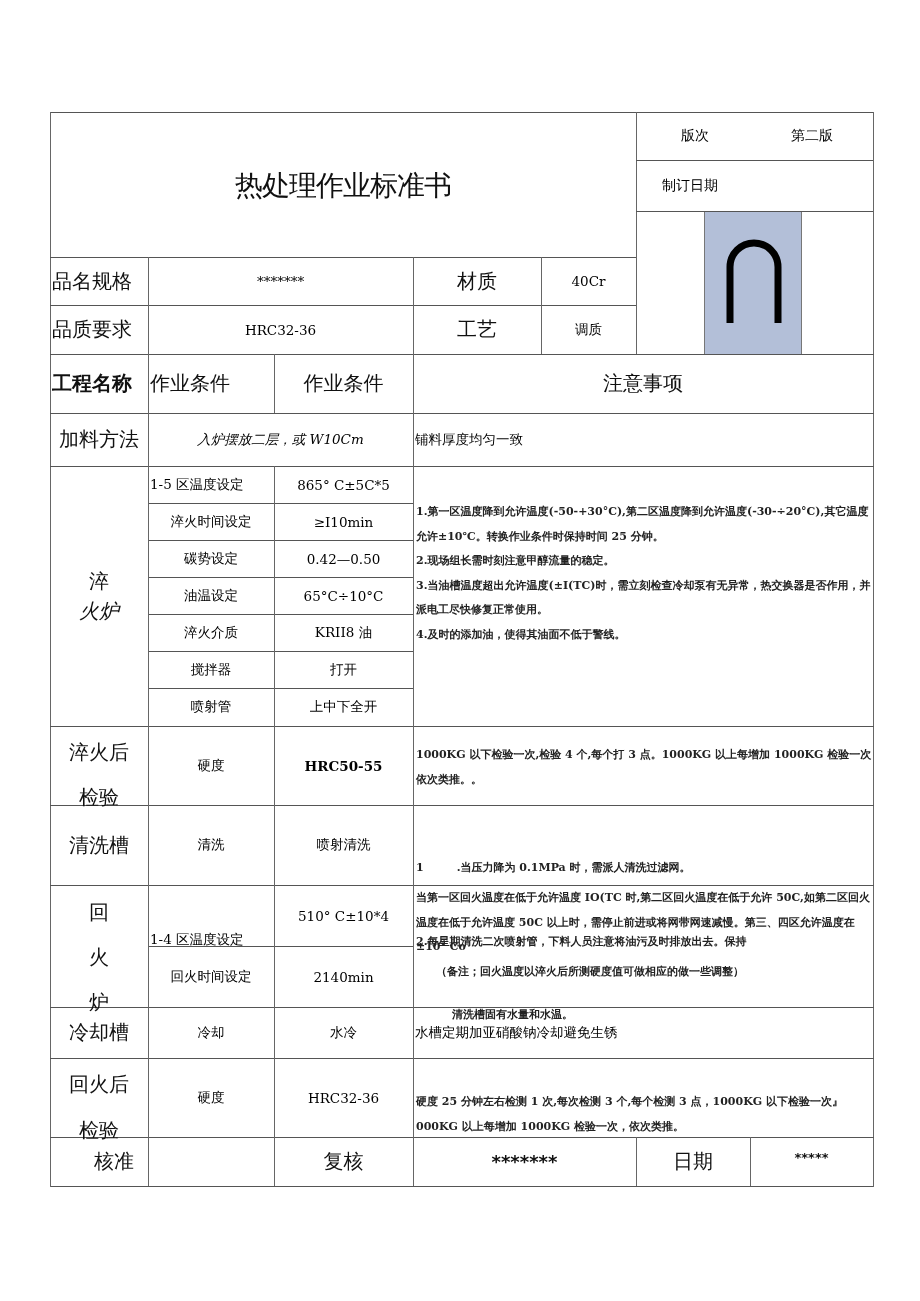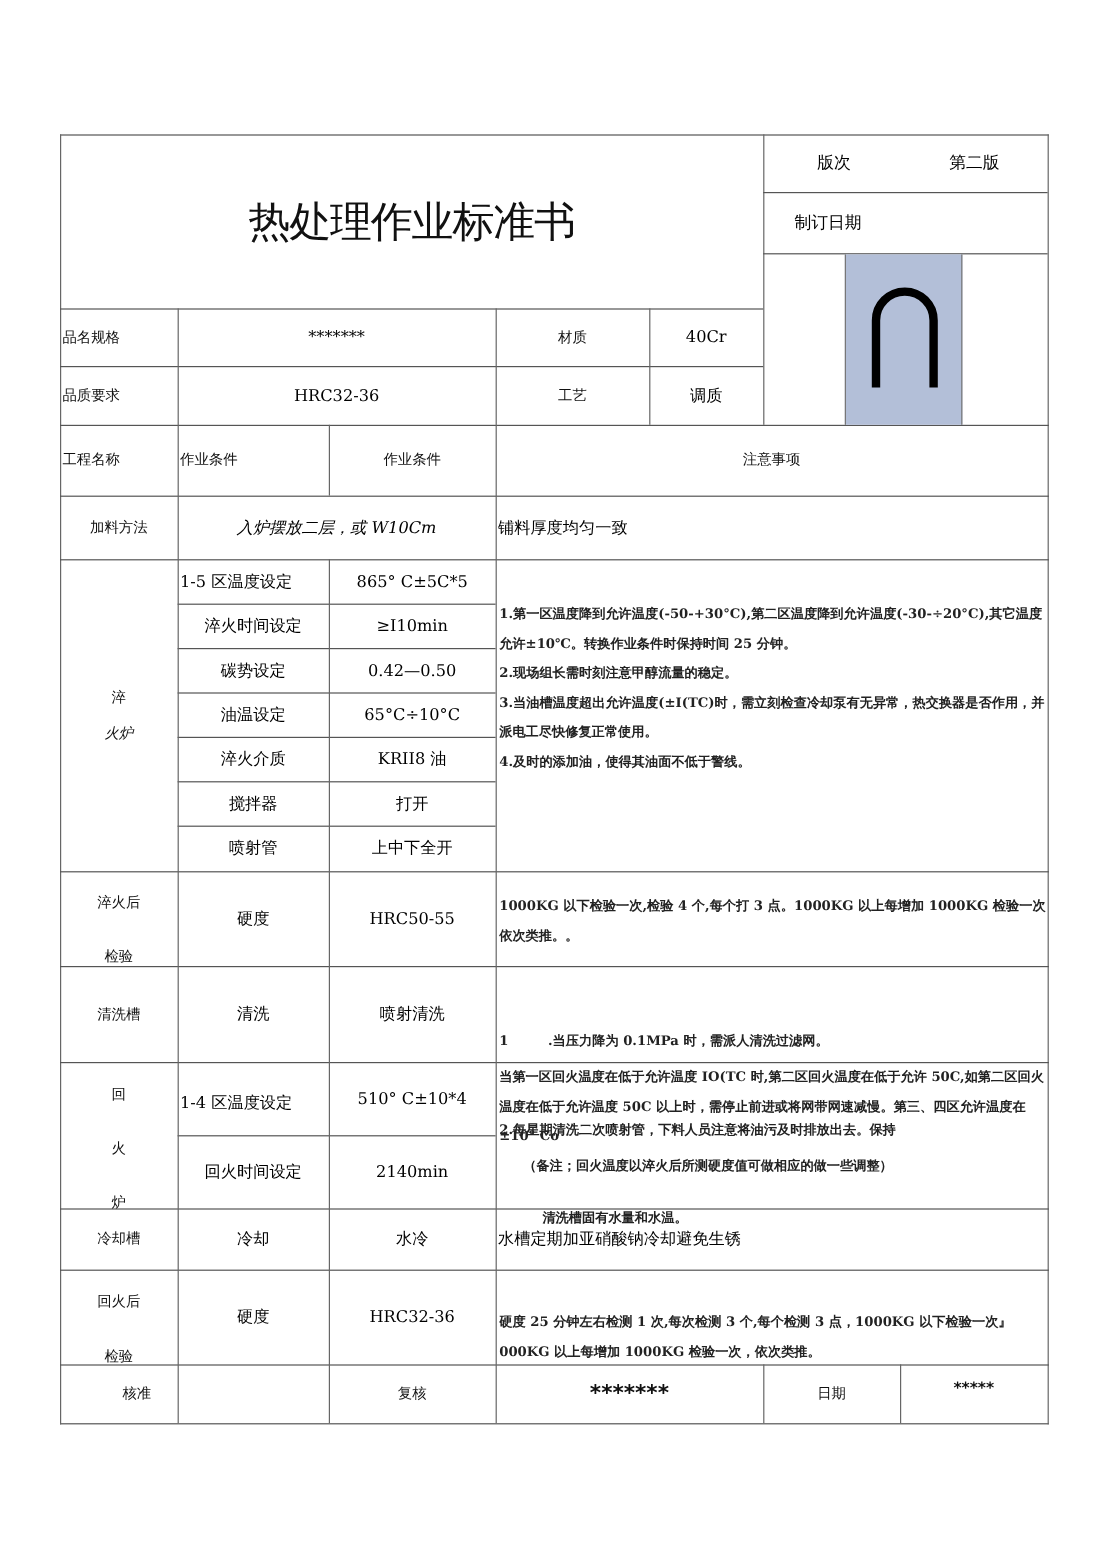--- a/index.html
+++ b/index.html
@@ -4,25 +4,25 @@
 <style>
   html, body { margin:0; padding:0; background:#ffffff; }
   body { width:920px; height:1301px; position:relative; overflow:hidden;
          font-family:"DejaVu Serif","Liberation Serif",serif; color:#111; }
   .abs { position:absolute; box-sizing:border-box; }
   .hl { position:absolute; height:0; border-top:1.5px solid #555; }
   .vl { position:absolute; width:0; border-left:1.5px solid #666; }
   .cell { position:absolute; box-sizing:border-box; display:flex; align-items:center; justify-content:center; text-align:center; }
   .sans { font-family:"DejaVu Sans","Liberation Sans",sans-serif; }
   .serif { font-family:"DejaVu Serif","Liberation Serif",serif; }
-  .lbl { font-size:12px; }
+  .lbl { font-size:20px; }
   .val { font-size:13.5px; color:#000000; }
   .note { position:absolute; box-sizing:border-box; font-size:11px; color:#222; line-height:24.5px; text-align:left; padding-left:3px;font-weight:bold; }
   .note p { margin:0; }
-  .title { font-size:35px; letter-spacing:-1px; }
+  .title { font-size:28px; letter-spacing:-1px; }
   .diagram-bg { background:#b3bfd8; }
   .left-align { justify-content:flex-start; padding-left:2px; }
 </style>
 </head>
 <body>
 
 <div>
 
   <div class="hl" style="left:50px; top:112px; width:824px;"></div>
   <div class="hl" style="left:50px; top:1186px; width:824px;"></div>
@@ -77,21 +77,21 @@
   <div class="cell sans lbl left-align" style="left:50px; top:257px; width:98px; height:48px;">品名规格</div>
   <div class="cell serif val" style="left:148px; top:257px; width:265px; height:48px;">*******</div>
   <div class="cell sans lbl" style="left:413px; top:257px; width:128px; height:48px;">材质</div>
   <div class="cell serif val" style="left:541px; top:257px; width:95px; height:48px;">40Cr</div>
 
   <div class="cell sans lbl left-align" style="left:50px; top:305px; width:98px; height:49px;">品质要求</div>
   <div class="cell serif val" style="left:148px; top:305px; width:265px; height:49px;">HRC32-36</div>
   <div class="cell sans lbl" style="left:413px; top:305px; width:128px; height:49px;">工艺</div>
   <div class="cell serif val" style="left:541px; top:305px; width:95px; height:49px;">调质</div>
 
-  <div class="cell sans lbl left-align" style="left:50px; top:354px; width:98px; height:59px;">工程名称</div>
+  <div class="cell sans lbl left-align" style="left:50px; top:354px; width:98px; height:59px;font-weight:bold;">工程名称</div>
   <div class="cell sans lbl left-align" style="left:148px; top:354px; width:126px; height:59px;">作业条件</div>
   <div class="cell sans lbl" style="left:274px; top:354px; width:139px; height:59px;">作业条件</div>
   <div class="cell sans lbl" style="left:413px; top:354px; width:460px; height:59px;">注意事项</div>
 
   <div class="cell sans lbl" style="left:50px; top:413px; width:98px; height:53px;">加料方法</div>
   <div class="cell serif val" style="left:148px; top:413px; width:265px; height:53px; font-style:italic;">入炉摆放二层，或 W10Cm</div>
   <div class="cell serif val left-align" style="left:413px; top:413px; width:460px; height:53px;">铺料厚度均匀一致</div>
 
   <div class="abs sans lbl" style="left:50px; top:566px; width:98px; text-align:center; line-height:30px;">
     <div>淬</div>
@@ -118,38 +118,38 @@
     <p>2.现场组长需时刻注意甲醇流量的稳定。</p>
     <p>3.当油槽温度超出允许温度(±I(TC)时，需立刻检查冷却泵有无异常，热交换器是否作用，并派电工尽快修复正常使用。</p>
     <p>4.及时的添加油，使得其油面不低于警线。</p>
   </div>
 
   <div class="abs sans lbl" style="left:50px; top:730px; width:98px; text-align:center; line-height:45px;">
     <div>淬火后</div>
     <div>检验</div>
   </div>
   <div class="cell serif val" style="left:148px; top:726px; width:126px; height:79px;">硬度</div>
-  <div class="cell serif val" style="left:274px; top:726px; width:139px; height:79px;">HRC50-55</div>
+  <div class="cell serif val" style="left:274px; top:726px; width:139px; height:79px;font-weight:bold;">HRC50-55</div>
   <div class="note serif" style="left:413px; top:743px; width:462px;">1000KG 以下检验一次,检验 4 个,每个打 3 点。1000KG 以上每增加 1000KG 检验一次依次类推。。</div>
 
   <div class="cell sans lbl" style="left:50px; top:805px; width:98px; height:80px;">清洗槽</div>
   <div class="cell serif val" style="left:148px; top:805px; width:126px; height:80px;">清洗</div>
   <div class="cell serif val" style="left:274px; top:805px; width:139px; height:80px;">喷射清洗</div>
   <div class="note serif" style="left:413px; top:807px; width:462px; white-space:pre;">
     <p>1　　　.当压力降为 0.1MPa 时，需派人清洗过滤网。</p>
     <p>2.每星期清洗二次喷射管，下料人员注意将油污及时排放出去。保持</p>
     <p style="padding-left:36px;">清洗槽固有水量和水温。</p>
   </div>
 
   <div class="abs sans lbl" style="left:50px; top:890px; width:98px; text-align:center; line-height:45px;">
     <div>回</div>
     <div>火</div>
     <div>炉</div>
   </div>
-  <div class="cell serif val left-align" style="left:148px; top:888px; width:126px; height:61px;">1-4 区温度设定</div>
+  <div class="cell serif val left-align" style="left:148px; top:909px; width:126px; height:61px;">1-4 区温度设定</div>
   <div class="cell serif val" style="left:274px; top:885px; width:139px; height:61px;">510° C±10*4</div>
   <div class="cell serif val" style="left:148px; top:946px; width:126px; height:61px;">回火时间设定</div>
   <div class="cell serif val" style="left:274px; top:946px; width:139px; height:61px;">2140min</div>
   <div class="note serif" style="left:413px; top:886px; width:462px;">
     <p>当第一区回火温度在低于允许温度 IO(TC 时,第二区回火温度在低于允许 50C,如第二区回火温度在低于允许温度 50C 以上时，需停止前进或将网带网速减慢。第三、四区允许温度在±10° Co</p>
     <p style="padding-left:20px;">（备注；回火温度以淬火后所测硬度值可做相应的做一些调整）</p>
   </div>
 
   <div class="cell sans lbl" style="left:50px; top:1007px; width:98px; height:51px;">冷却槽</div>
   <div class="cell serif val" style="left:148px; top:1007px; width:126px; height:51px;">冷却</div>

